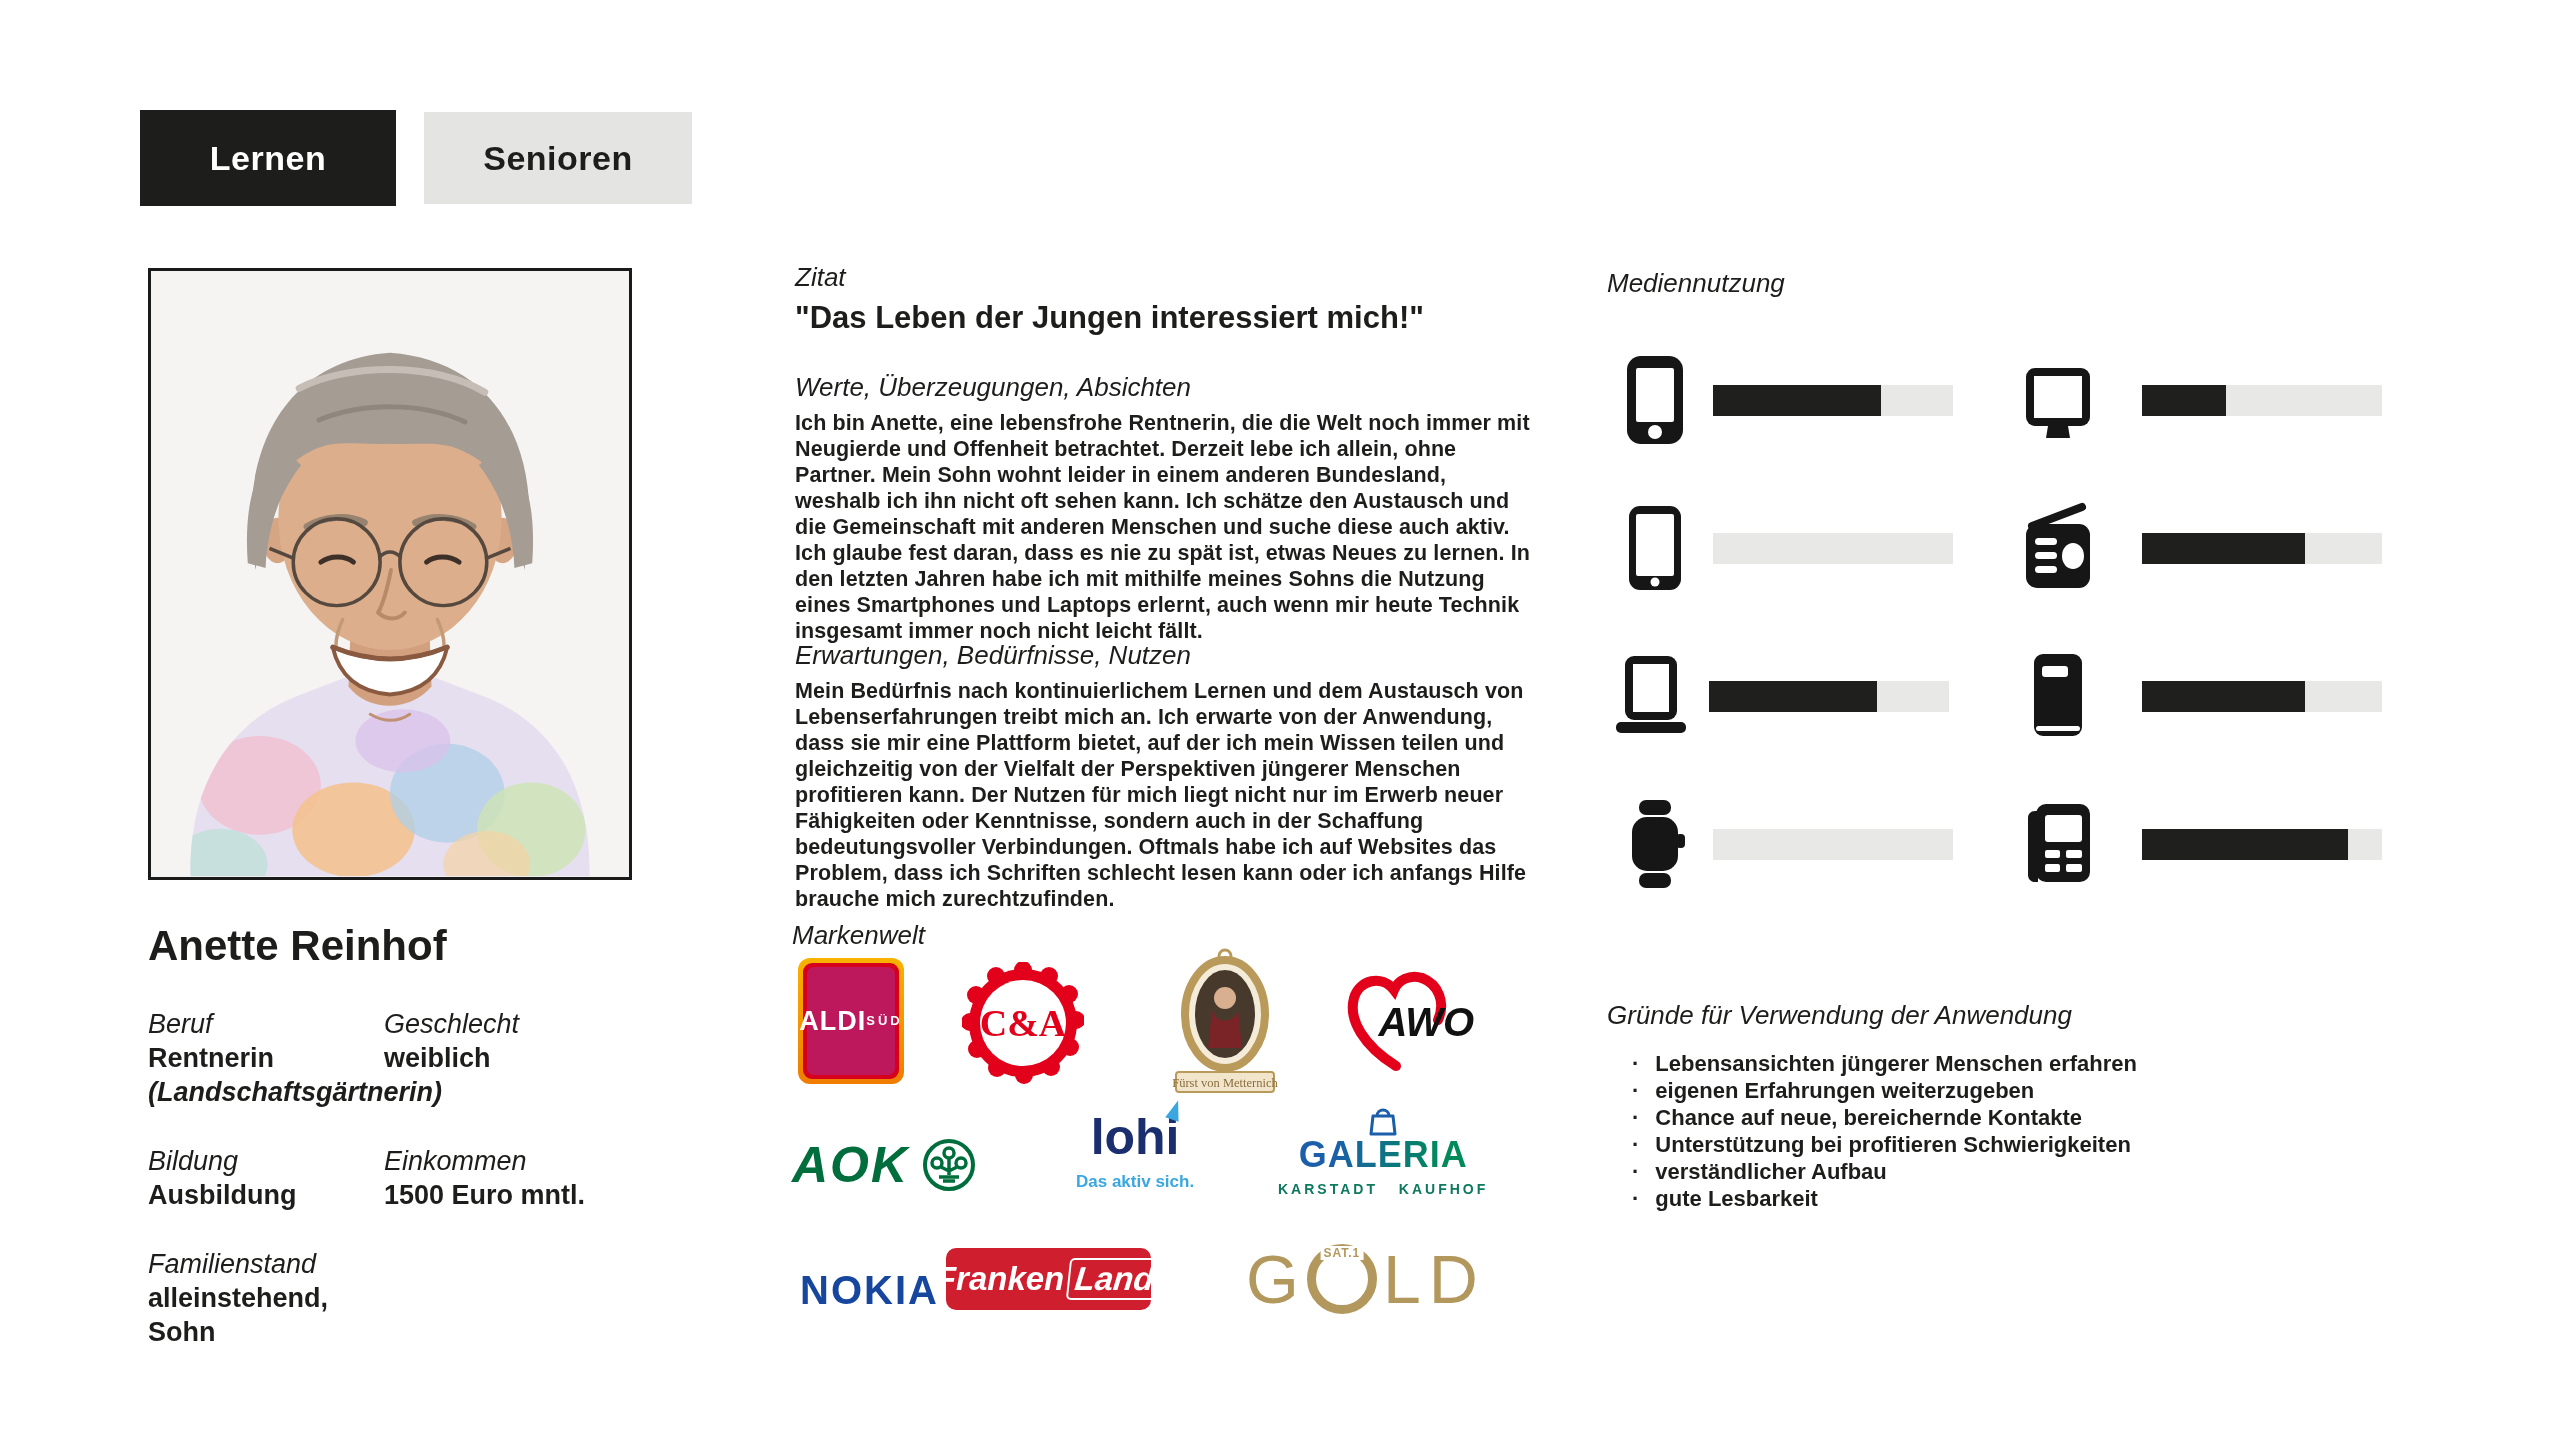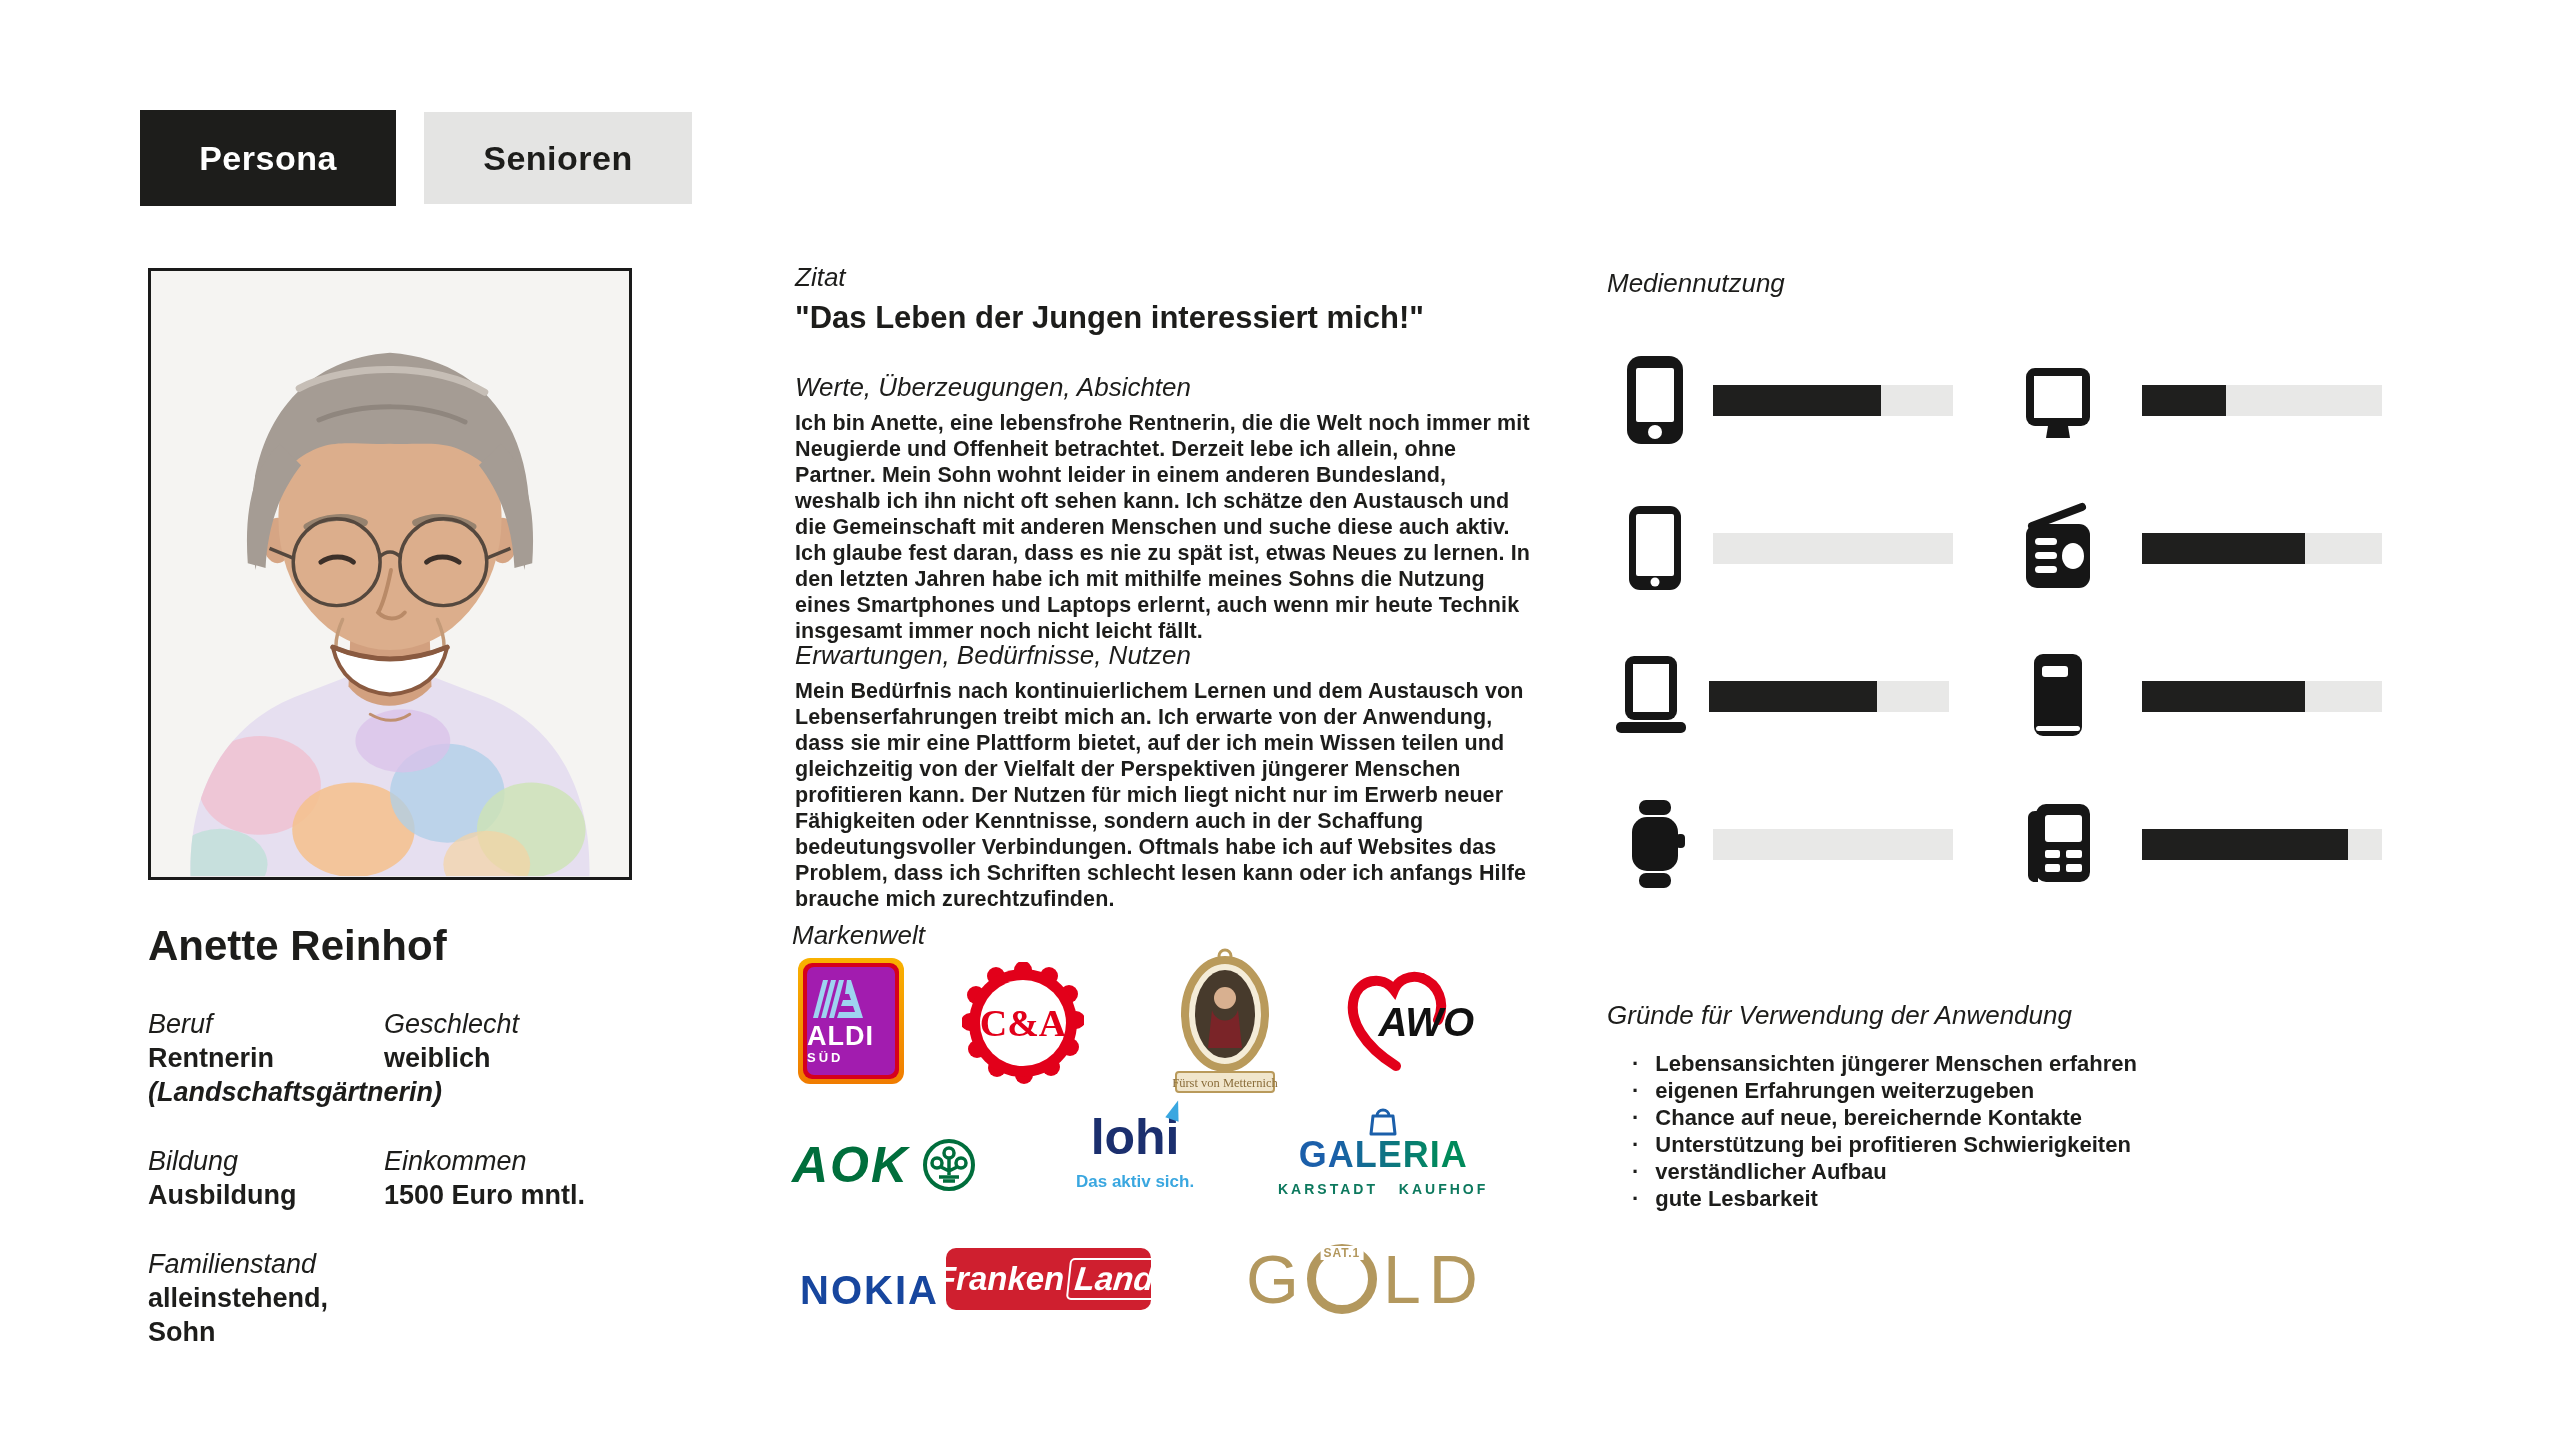--- a/index.html
+++ b/index.html
@@ -41,22 +41,22 @@
   .reasons{left:1628px;top:1050px;width:540px;}
   .reason{display:flex;font-weight:700;font-size:22px;line-height:27px;}
   .reason::before{content:"·";font-weight:700;margin:0 16px 0 4px;}
 
   
   .brand{position:absolute;display:flex;flex-direction:column;align-items:center;justify-content:center;}
 
   .aldi-outer{width:106px;height:126px;background:linear-gradient(180deg,#f9b200,#f07c00);
       border-radius:12px;padding:5px;box-sizing:border-box;}
   .aldi-mid{width:100%;height:100%;background:#d6001c;border-radius:9px;padding:4px;box-sizing:border-box;}
-  .aldi-inner{width:100%;height:100%;background:#a21caf;border-radius:7px;display:flex;flex-direction:column;
-      align-items:flex-start;justify-content:center;}
+  .aldi-inner{width:100%;height:100%;background:#be185d;border-radius:7px;display:flex;flex-direction:row;
+      align-items:center;justify-content:center;}
   .aldi-word{color:#fff;font-weight:700;font-size:27px;letter-spacing:1px;line-height:28px;}
   .aldi-sub{color:#fff;font-weight:700;font-size:13px;letter-spacing:3px;line-height:16px;}
 
   .ca-box svg{width:122px;height:122px;}
   .met-box svg{width:115px;height:150px;}
   .awo-box{width:130px;height:118px;position:relative;}
   .awo-box svg{position:absolute;left:0;top:0;width:118px;height:118px;}
   .awo-word{position:absolute;right:-6px;top:38px;font-size:40px;font-weight:700;font-style:italic;color:#111;}
 
   .aok-box{flex-direction:row;gap:12px;}
@@ -87,21 +87,21 @@
   .gold-letter{font-size:68px;font-weight:400;letter-spacing:2px;line-height:68px;}
   .gold-o{position:relative;width:52px;height:52px;border:9px solid #b3985e;border-radius:50%;margin:0 6px;}
   .gold-badge{position:absolute;left:50%;top:-7px;transform:translateX(-50%);background:#fff;
       padding:0 3px;font-size:12px;font-weight:700;color:#b3985e;letter-spacing:1px;}
 </style>
 </head>
 <body>
 
 <div class="canvas">
 
-  <div class="tab tab-dark">Persona</div>
+  <div class="tab tab-dark">Lernen</div>
   <div class="tab tab-light">Senioren</div>
 
   <div class="abs photo-frame">
     <svg viewBox="0 0 484 612">
       <rect width="484" height="612" fill="#f5f4f2"></rect>
       <defs>
           <clipPath id="shirtClip">
         <path d="M40,612 C38,512 86,452 152,428 L204,408 L280,408 L332,428 C400,452 446,512 444,612 Z"></path>
       </clipPath>
         </defs>

